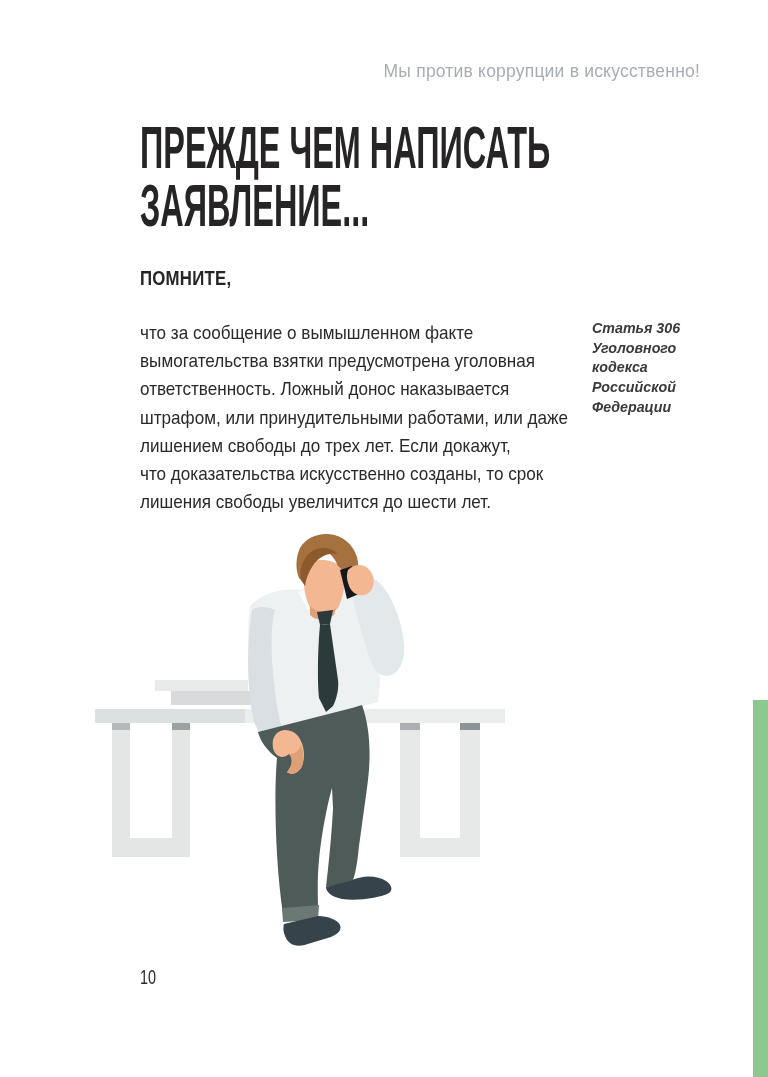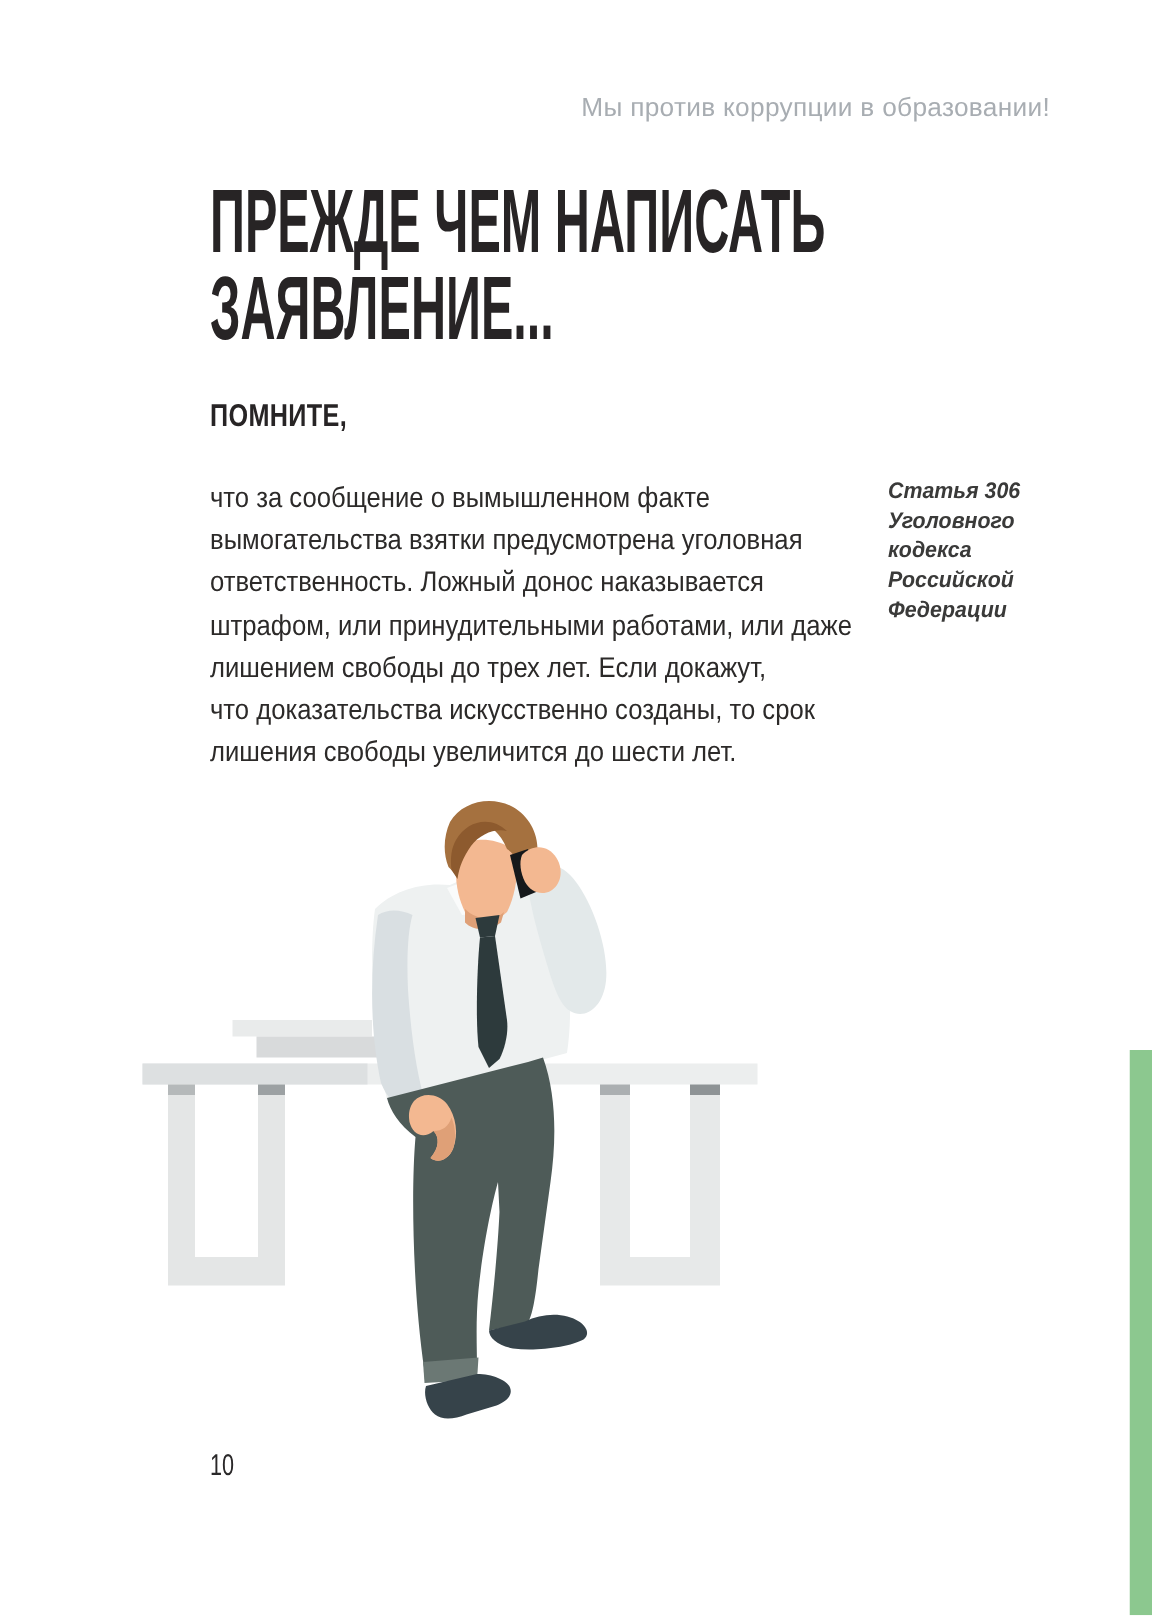--- a/index.html
+++ b/index.html
@@ -37,21 +37,21 @@
     transform:scaleX(0.72);transform-origin:0 0;
   }
   .illustration{position:absolute;left:90px;top:530px;width:420px;height:420px;}
   .green-bar{position:absolute;right:0;top:700px;width:15px;height:377px;display:block;}
 </style>
 </head>
 <body>
 
 <div class="page">
 
-  <div class="slogan">Мы против коррупции в образовании!</div>
+  <div class="slogan">Мы против коррупции в искусственно!</div>
 
   <div class="page-title">
     <div>ПРЕЖДЕ ЧЕМ НАПИСАТЬ</div>
     <div>ЗАЯВЛЕНИЕ...</div>
   </div>
 
   <div class="subheading">ПОМНИТЕ,</div>
 
   <div class="body-text">
     <div>что за сообщение о вымышленном факте</div>

